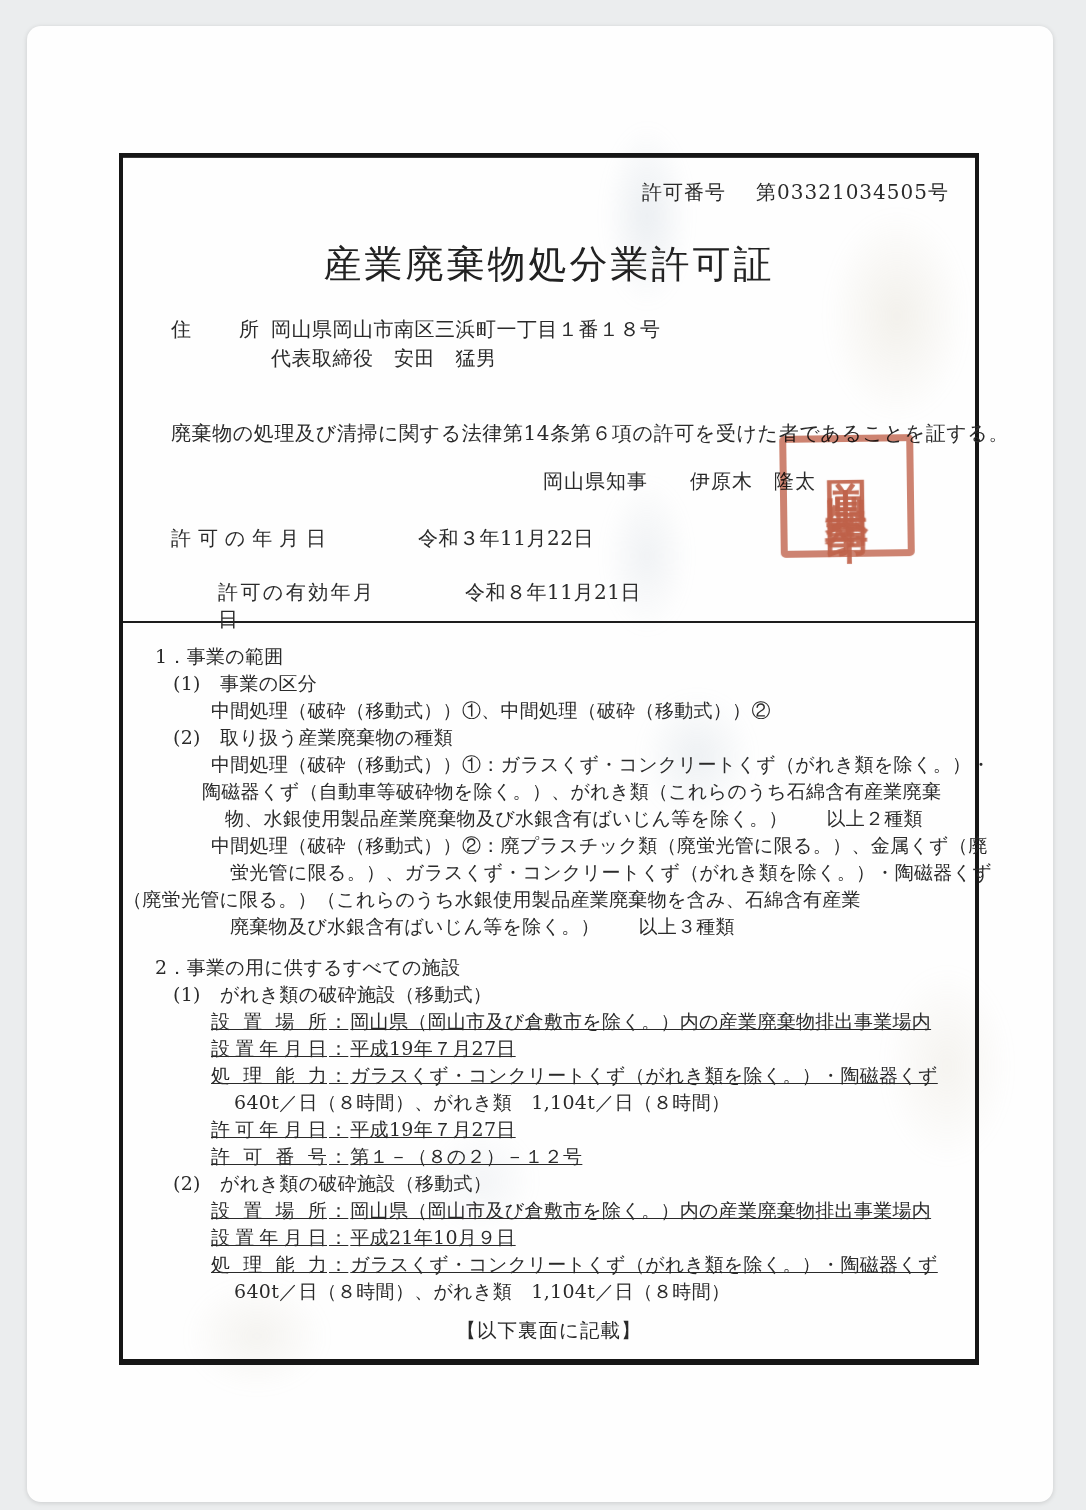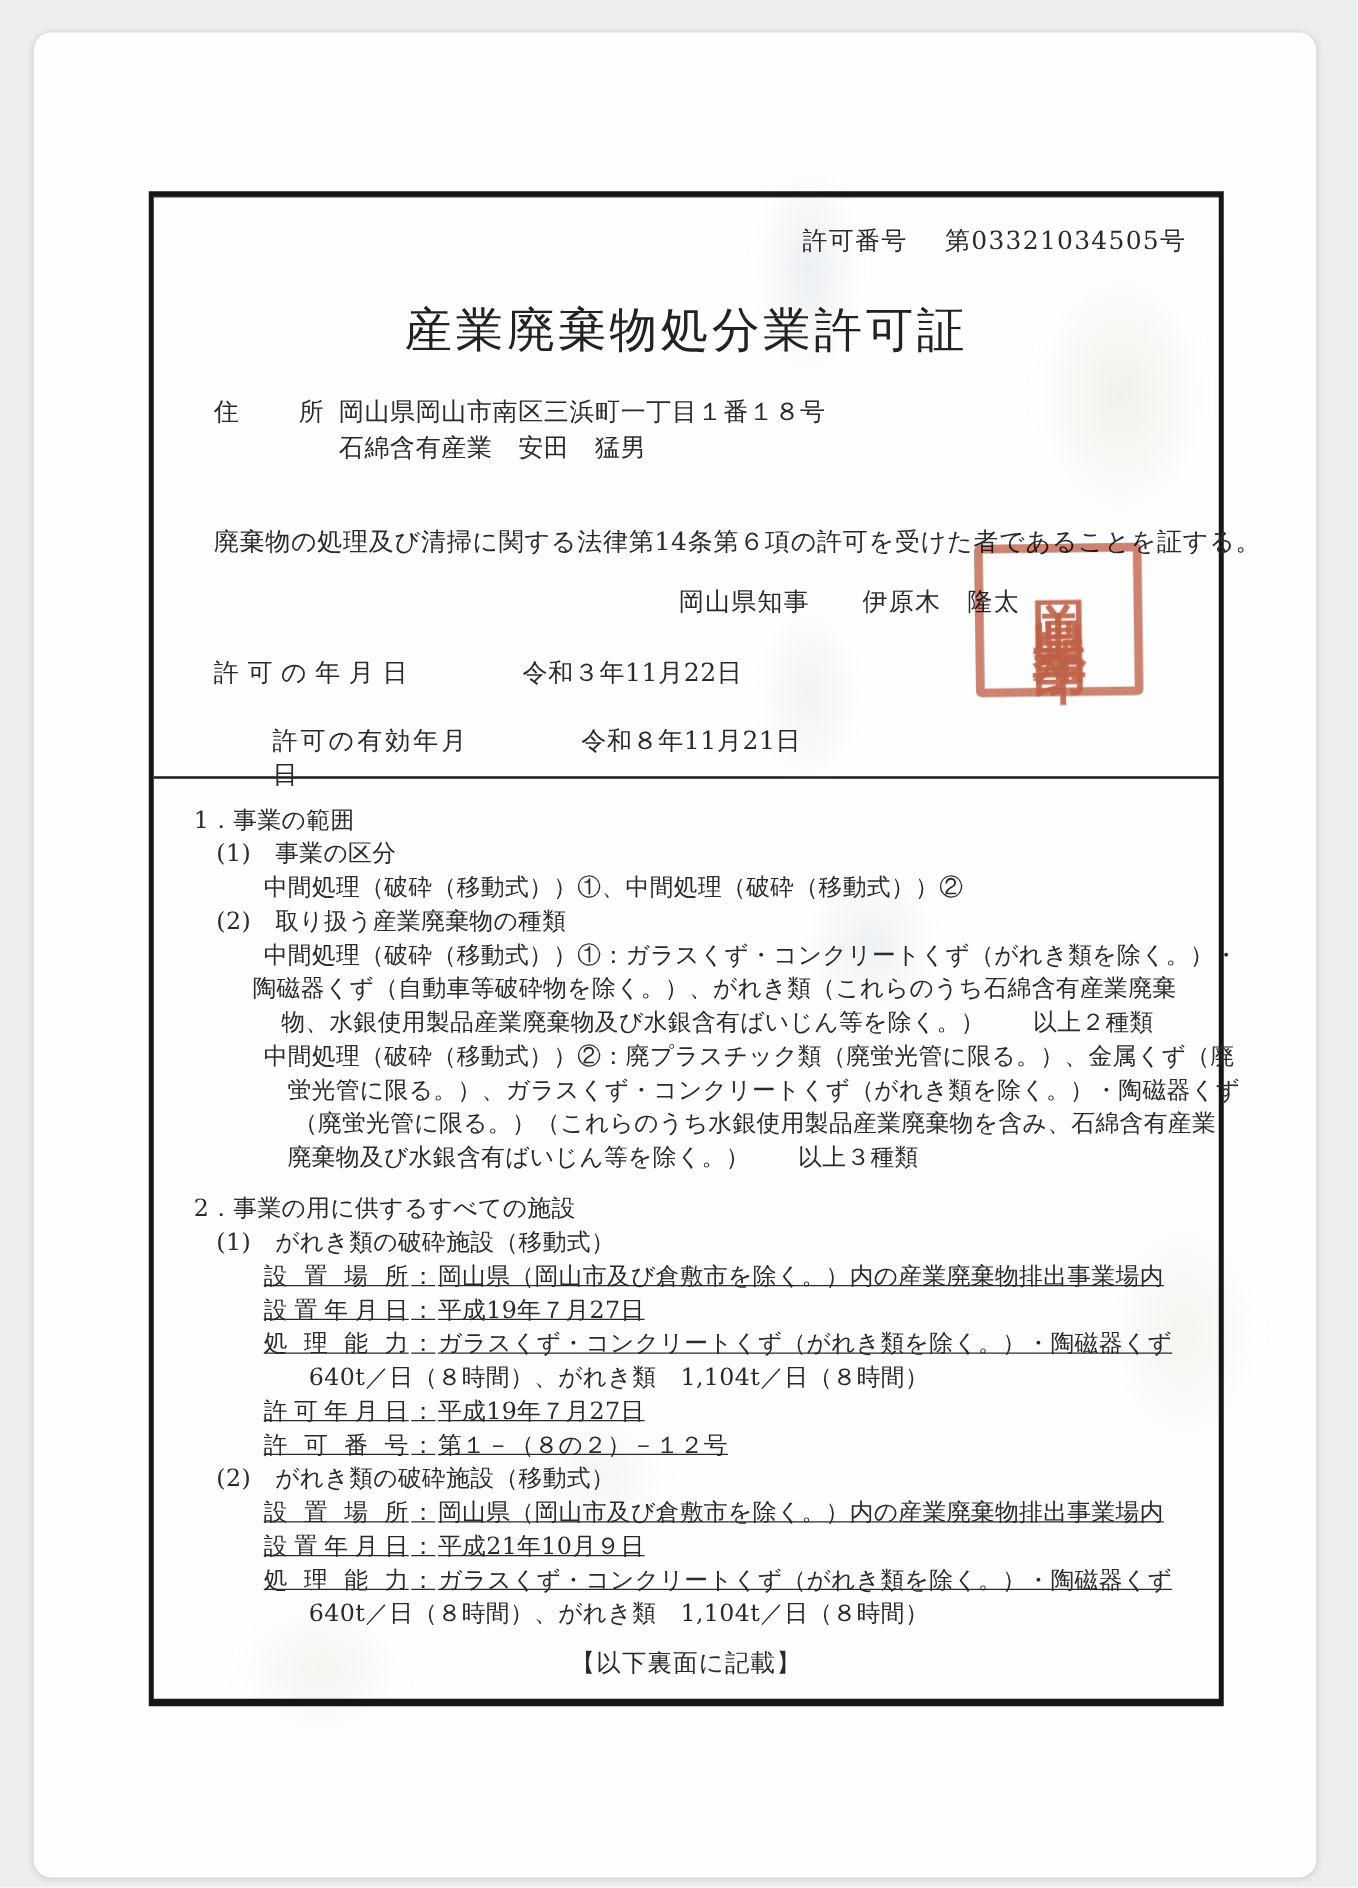--- a/index.html
+++ b/index.html
@@ -106,22 +106,22 @@
 
   
   .lower { padding-top: 20px; font-size: 19px; line-height: 27px; }
   .bl { white-space: nowrap; letter-spacing: 0.3px; }
   .l1  { padding-left: 32px; }
   .l2  { padding-left: 50px; }
   .l3  { padding-left: 88px; }
   .l4  { padding-left: 79px; }
   .l4b { padding-left: 102px; }
   .l4c { padding-left: 107px; }
-  .l4d { padding-left: 112px; }
-  .l5  { padding-left: 84px; margin-left: 40px; }
+  .l4d { }
+  .l5  { padding-left: 111px; }
   .sp  { height: 14px; }
   .lbl-row { padding-left: 88px; display: flex; text-decoration: underline; }
   .flabel {
     display: inline-block; width: 116px;
     text-align: justify; text-align-last: justify;
   }
   .fcolon { margin: 0 2px; }
   .fvalue { letter-spacing: 0.3px; }
   .footer-note {
     margin-top: 12px;
@@ -151,21 +151,21 @@
 
       <div class="doc-title">産業廃棄物処分業許可証</div>
 
       <div class="holder">
         <div class="holder-row">
           <span class="hlabel">住所</span>
           <span class="hvalue">岡山県岡山市南区三浜町一丁目１番１８号</span>
         </div>
         <div class="holder-row">
           <span class="hlabel"></span>
-          <span class="hvalue">石綿含有産業　安田　猛男</span>
+          <span class="hvalue">代表取締役　安田　猛男</span>
         </div>
       </div>
 
       <div class="cert-text">廃棄物の処理及び清掃に関する法律第14条第６項の許可を受けた者であることを証する。</div>
 
       <div class="issuer">岡山県知事　　伊原木　隆太</div>
 
       <div class="seal">
         <div class="seal-inner">岡山県知事印</div>
       </div>

